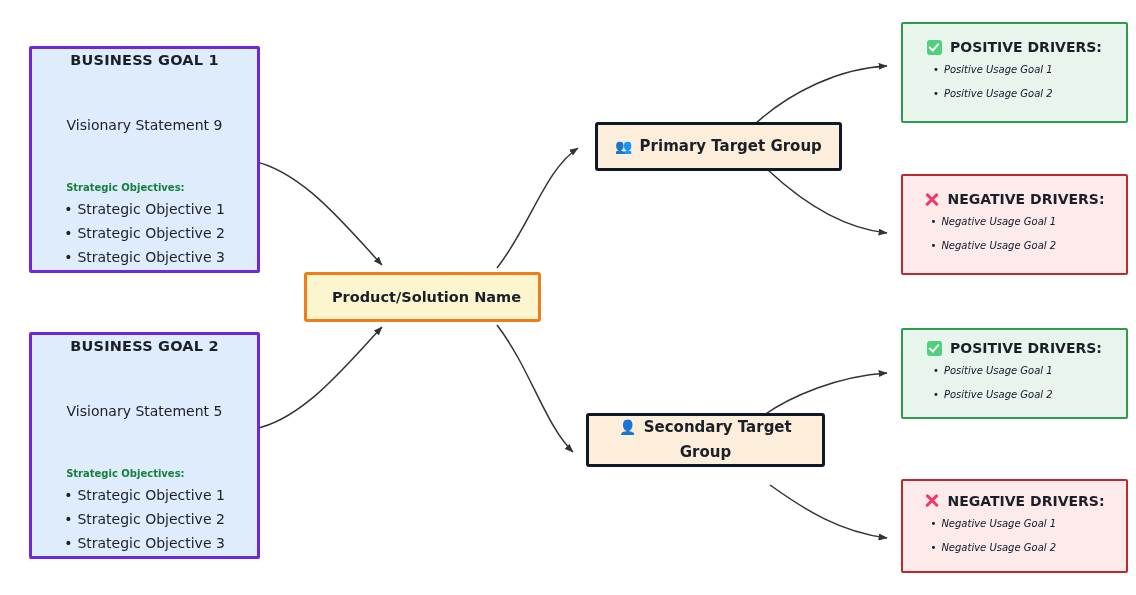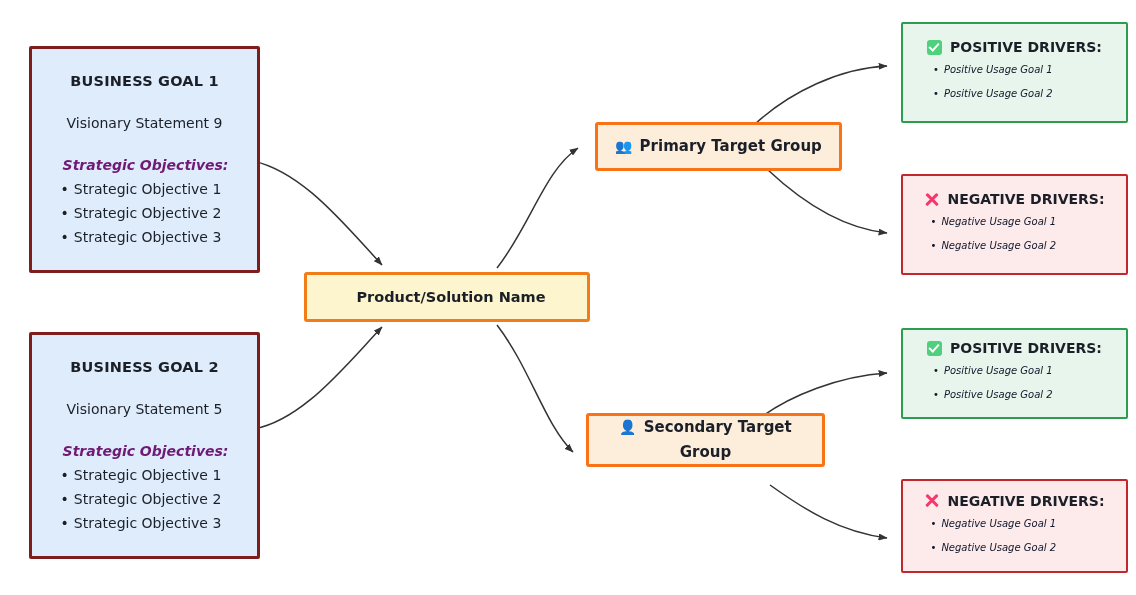--- a/index.html
+++ b/index.html
@@ -33,24 +33,25 @@
     box-sizing: border-box;
     display: flex;
     flex-direction: column;
     justify-content: center;
     margin-left: 12px;
   }
 
   
   .goal {
     background: #deecfb;
-    border: 3px solid #7f1d1d;
+    border: 3px solid #6d28d9;
     border-radius: 2px;
     padding: 14px 10px 12px 10px;
     align-items: center;
+    gap: 23px;
   }
   .goal-title {
     font-size: 14.5px;
     font-weight: bold;
     letter-spacing: 0.2px;
     color: #1b1f27;
     text-align: center;
     margin-bottom: 26px;
   }
   .goal-vision {
@@ -59,26 +60,25 @@
     color: #1b1f27;
     text-align: center;
     margin-bottom: 26px;
   }
   .goal-block {
     display: flex;
     flex-direction: column;
     align-items: flex-start;
   }
   .goal-sub {
-    font-size: 14px;
-    font-weight: bold;
-    color: #701a75;
+    font-size: 10px;
+    font-weight: bold;
+    color: #15803d;
     margin-bottom: 4px;
     padding-left: 2px;
-    font-style: italic;
   }
   .goal-li {
     font-size: 14px;
     color: #1b1f27;
     line-height: 24px;
     white-space: nowrap;
   }
   .goal-li .bullet { margin-right: 5px; }
 
   
@@ -92,21 +92,21 @@
   .product-label {
     font-size: 14.5px;
     font-weight: bold;
     color: #1b1f27;
     text-align: center;
   }
 
   
   .target {
     background: #fdeedc;
-    border: 3px solid #f97316;
+    border: 3px solid #0f172a;
     border-radius: 3px;
     align-items: center;
     justify-content: center;
     padding: 6px 12px;
   }
   .target-label {
     font-size: 15px;
     font-weight: bold;
     color: #1b1f27;
     text-align: center;
@@ -254,21 +254,21 @@
       </div>
       <div class="goal-li">
         <span class="bullet">•</span><span>Strategic Objective 2</span>
       </div>
       <div class="goal-li">
         <span class="bullet">•</span><span>Strategic Objective 3</span>
       </div>
     </div>
   </div>
 
-  <div class="node product" style="left:292px; top:272px; width:286px; height:50px;padding-left:8px;">
+  <div class="node product" style="left:292px; top:272px; width:237px; height:50px;padding-left:8px;">
     <div class="product-label">Product/Solution Name</div>
   </div>
 
   <div class="node target" style="left:583px; top:122px; width:247px; height:49px;">
     <div class="target-label">
       <span class="glyph">👥</span><span>Primary Target Group</span>
     </div>
   </div>
 
   <div class="node target" style="left:574px; top:413px; width:239px; height:54px;">

